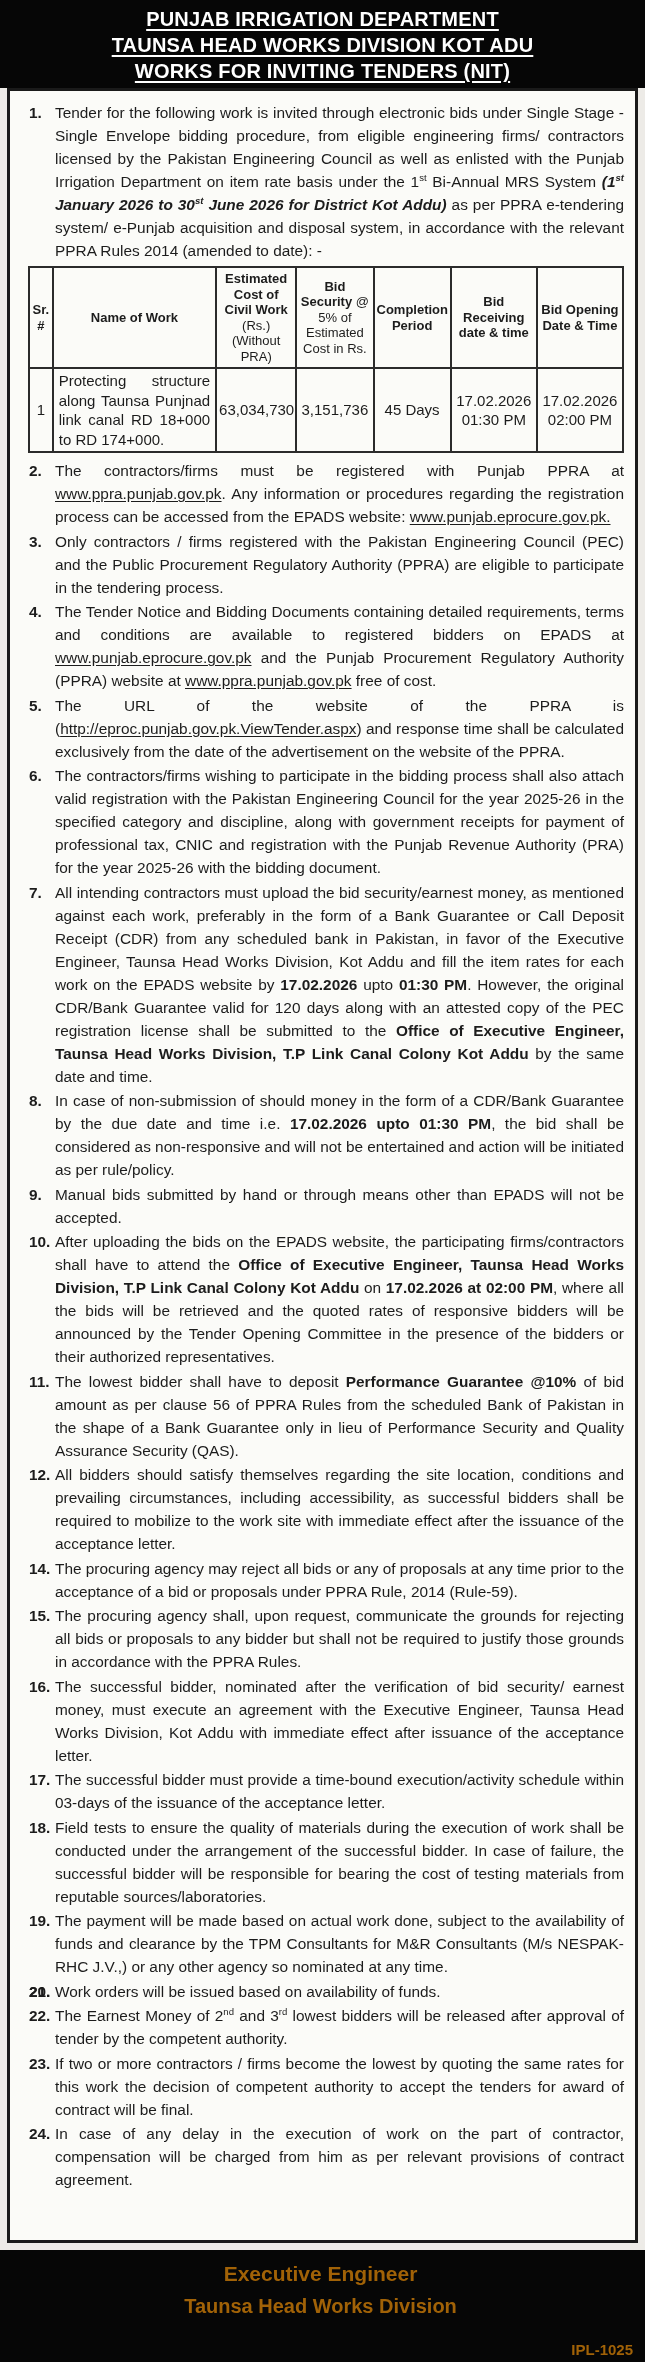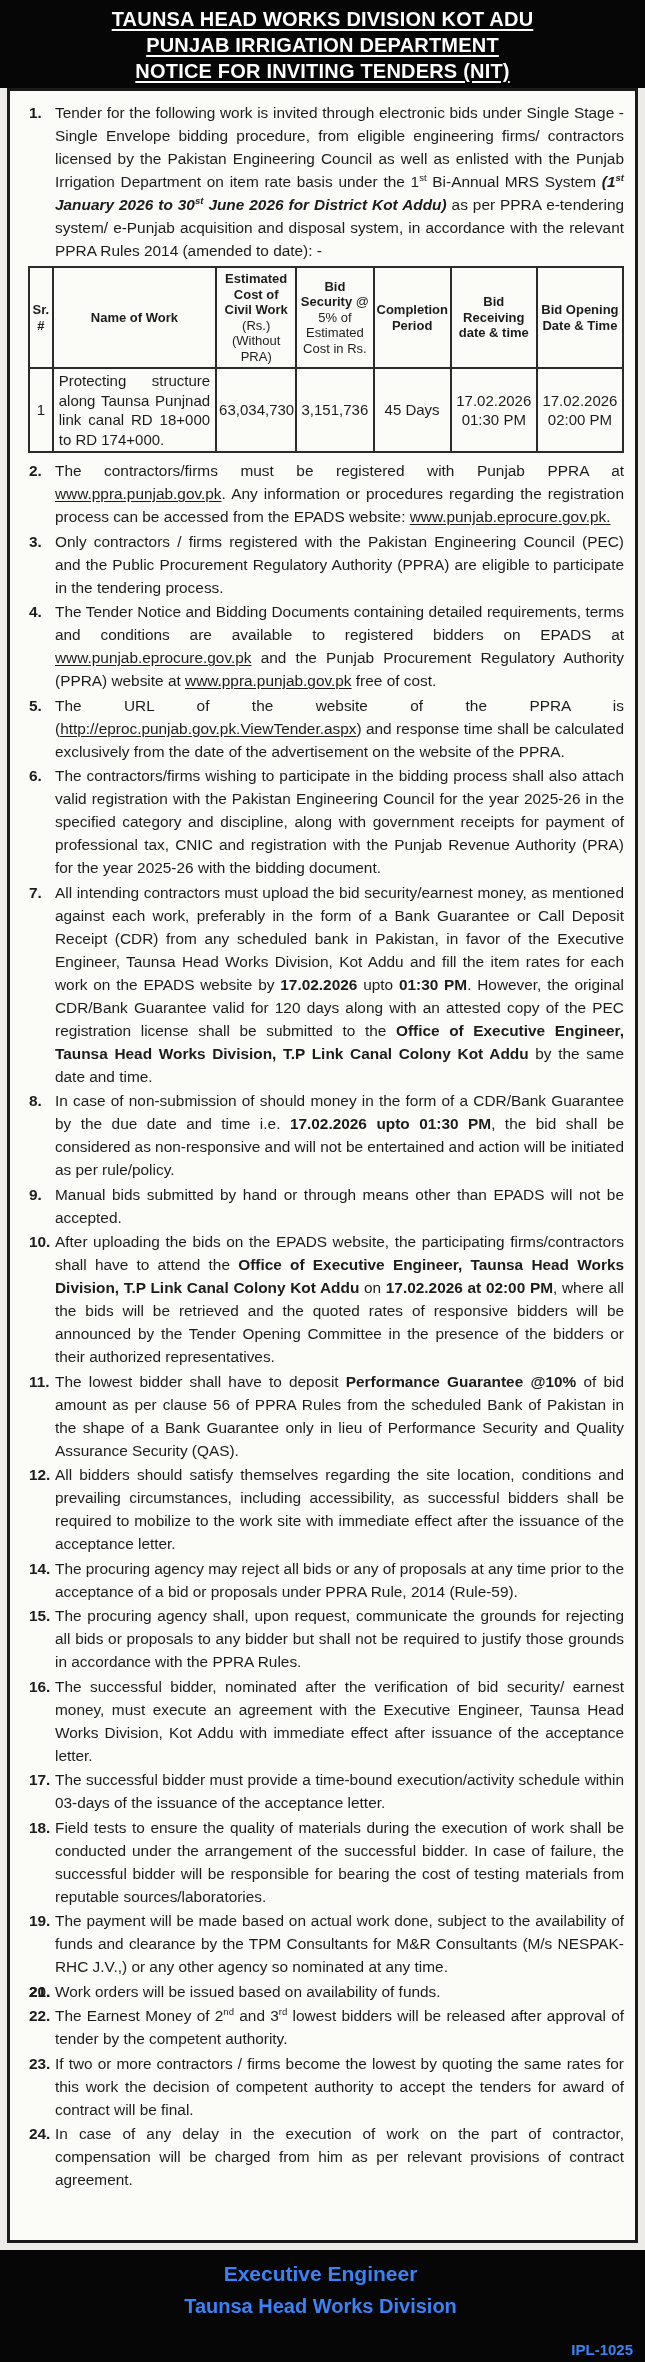--- a/index.html
+++ b/index.html
@@ -70,42 +70,42 @@
   }
   table.nit th .hb{font-weight:bold;}
   table.nit td{
     font-size:15px;line-height:19.5px;
     text-align:center;
   }
   table.nit td.name-cell{text-align:justify;padding:2px 5px;}
   
   .band-bottom{
     flex:0 0 auto;
-    background:#060606;color:#3b82f6;
+    background:#060606;color:#a16207;
     text-align:center;
     position:relative;
     padding:8px 4px 8px 0;
     height:96px;
   }
   .band-bottom .f1{font-weight:bold;font-size:21px;line-height:32px;}
   .band-bottom .f2,.band-bottom .f3{font-weight:bold;font-size:20px;line-height:32px;}
   .band-bottom .ipl{
     position:absolute;right:12px;bottom:4px;
     font-weight:bold;font-size:15px;
   }
 </style>
 </head>
 <body>
 
 <div class="page">
 
   <div class="band-top">
+    <div class="t-line">PUNJAB IRRIGATION DEPARTMENT</div>
     <div class="t-line">TAUNSA HEAD WORKS DIVISION KOT ADU</div>
-    <div class="t-line">PUNJAB IRRIGATION DEPARTMENT</div>
-    <div class="t-line">NOTICE FOR INVITING TENDERS (NIT)</div>
+    <div class="t-line">WORKS FOR INVITING TENDERS (NIT)</div>
   </div>
 
   <div class="sheet">
     <div id="intro-container">
         <div class="item"><span class="num">1.</span><span><span>Tender for the following work is invited through electronic bids under Single Stage - Single Envelope bidding procedure, from eligible engineering firms/ contractors licensed by the Pakistan Engineering Council as well as enlisted with the Punjab Irrigation Department on item rate basis under the 1</span><sup>st</sup><span> Bi-Annual MRS System </span><span class="b i">(1</span><sup class="b i">st</sup><span class="b i"> January 2026 to 30</span><sup class="b i">st</sup><span class="b i"> June 2026 for District Kot Addu)</span><span> as per PPRA e-tendering system/ e-Punjab acquisition and disposal system, in accordance with the relevant PPRA Rules 2014 (amended to date): -</span></span></div>
       </div>
 
     <table class="nit">
       <colgroup>
         <col style="width:4%">

